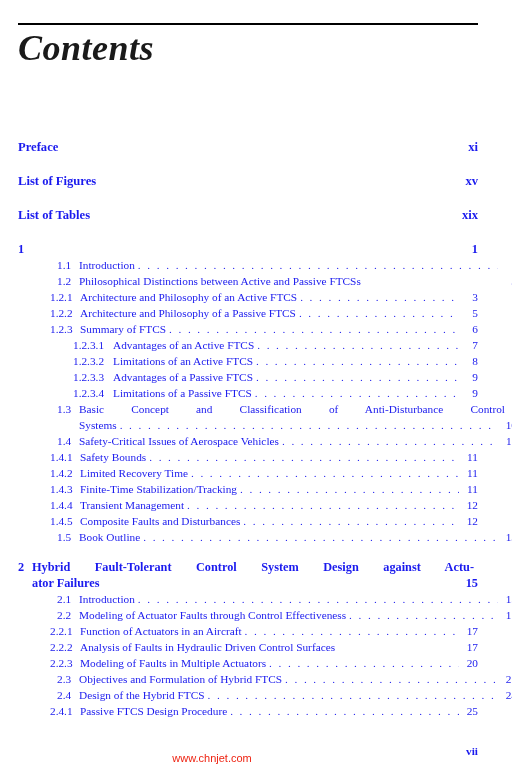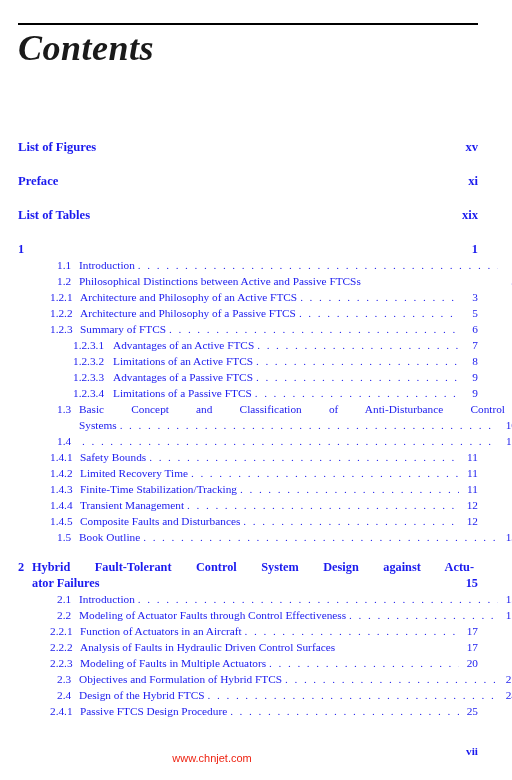--- a/index.html
+++ b/index.html
@@ -196,28 +196,28 @@
 </head>
 <body>
 
 <div class="page">
 
   <div class="top-rule"></div>
   <div class="doc-title">Contents</div>
 
   <div class="toc" id="toc-root">
       <div class="entry front">
+        <span class="title-text">Preface</span>
+        <span class="leader"></span>
+        <span class="pageno">xi</span>
+      </div>
+      <div class="entry front">
         <span class="title-text">List of Figures</span>
         <span class="leader"></span>
         <span class="pageno">xv</span>
-      </div>
-      <div class="entry front">
-        <span class="title-text">Preface</span>
-        <span class="leader"></span>
-        <span class="pageno">xi</span>
       </div>
       <div class="entry front">
         <span class="title-text">List of Tables</span>
         <span class="leader"></span>
         <span class="pageno">xix</span>
       </div>
       <div class="entry chapter">
         <span class="num">1</span>
         <span class="leader"></span>
         <span class="pageno">1</span>
@@ -279,20 +279,21 @@
       <div class="entry section wrap">
         <div class="line1"><span class="num">1.3</span><span class="seg">Basic Concept and Classification of Anti-Disturbance Control</span></div>
         <div class="line2">
           <span class="title-text">Systems</span>
           <span class="leader">. . . . . . . . . . . . . . . . . . . . . . . . . . . . . . . . . . . . . . . . . . . . . . . . . . . . . . . . . . . . . . . . . . . . . . . . . . . . . . . . . . . . . . . . . . </span>
           <span class="pageno">10</span>
         </div>
       </div>
       <div class="entry section">
         <span class="num">1.4</span>
+        <span class="title-text">Safety-Critical Issues of Aerospace Vehicles</span>
         <span class="leader">. . . . . . . . . . . . . . . . . . . . . . . . . . . . . . . . . . . . . . . . . . . . . . . . . . . . . . . . . . . . . . . . . . . . . . . . . . . . . . . . . . . . . . . . . . </span>
         <span class="pageno">11</span>
       </div>
       <div class="entry subsection">
         <span class="num">1.4.1</span>
         <span class="title-text">Safety Bounds</span>
         <span class="leader">. . . . . . . . . . . . . . . . . . . . . . . . . . . . . . . . . . . . . . . . . . . . . . . . . . . . . . . . . . . . . . . . . . . . . . . . . . . . . . . . . . . . . . . . . . </span>
         <span class="pageno">11</span>
       </div>
       <div class="entry subsection">

